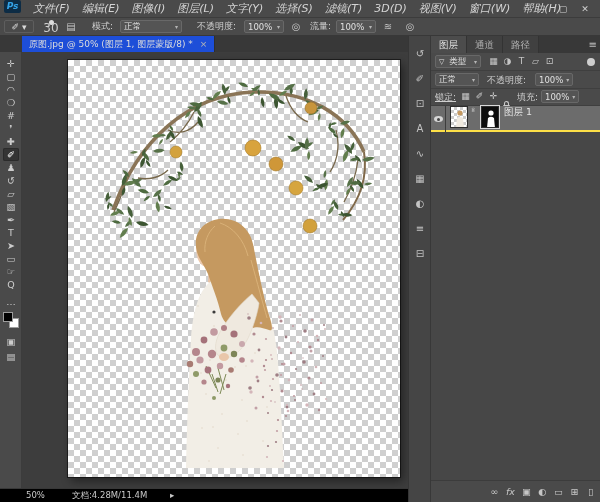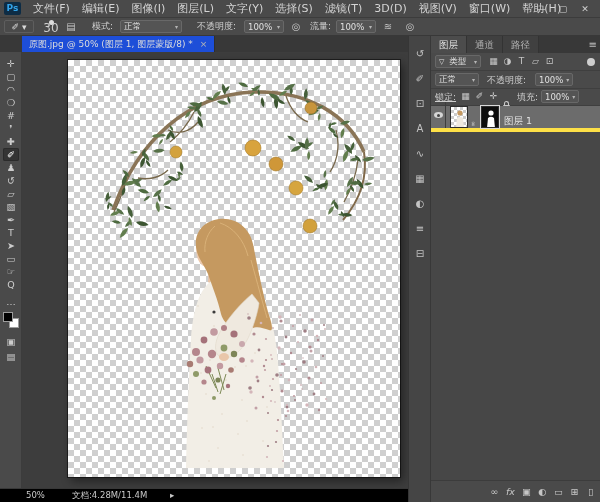--- a/index.html
+++ b/index.html
@@ -2,21 +2,21 @@
 <html><head>
 <meta charset="utf-8">
 <style>
   html,body{margin:0;padding:0;background:#222;}
   *{box-sizing:border-box;font-family:"DejaVu Sans","Liberation Sans",sans-serif;}
   #app{position:relative;width:600px;height:502px;background:#4a4a4a;overflow:hidden;
        -webkit-user-select:none;user-select:none;}
   .abs{position:absolute;}
   
   #titlebar{left:0;top:0;width:600px;height:18px;background:#4a4a4a;border-bottom:1px solid #3c3c3c;
-            display:flex;align-items:center;}
+            display:flex;align-items:flex-start;font-style:italic;}
   #pslogo{width:17px;height:13px;margin:0 6px 0 4px;background:#0d2c45;color:#33a3e8;
           font-size:9px;font-weight:bold;border-radius:2px;text-align:center;line-height:13px;}
   .menu-item{color:#d4d4d4;font-size:11px;padding:0 6px;line-height:18px;white-space:nowrap;}
   #winctl{position:absolute;right:4px;top:0;display:flex;}
   .wbtn{width:22px;text-align:center;color:#cfcfcf;font-size:9px;line-height:18px;}
   
   #optionsbar{left:0;top:18px;width:600px;height:18px;background:#4a4a4a;border-bottom:1px solid #383838;}
   .opt-label{position:absolute;top:0;color:#cfcfcf;font-size:9px;line-height:17px;}
   .field{position:absolute;top:2px;height:13px;background:#545454;border:1px solid #686868;border-radius:2px;
          color:#e0e0e0;font-size:8.5px;display:flex;align-items:center;justify-content:space-between;padding:0 3px;}
@@ -59,22 +59,22 @@
   #layerspanel{left:430px;top:36px;width:170px;height:466px;background:#4a4a4a;border-left:1px solid #383838;}
   #ptabs{position:absolute;left:0;top:0;width:170px;height:17px;background:#383838;display:flex;}
   .ptab{height:17px;padding:0 8px;line-height:17px;font-size:9.5px;color:#b2b2b2;background:#404040;
         border-right:1px solid #333;}
   .ptab.active{background:#4c4c4c;color:#e3e3e3;}
   #pmenu{position:absolute;right:4px;top:0;color:#bdbdbd;font-size:10px;line-height:17px;}
   .prow{position:absolute;left:0;width:170px;border-bottom:1px solid #3f3f3f;}
   .mini-ic{position:absolute;top:2px;width:13px;height:13px;line-height:13px;text-align:center;
            color:#c6c6c6;font-size:9px;}
   #layerslist{position:absolute;left:0;top:70px;width:170px;height:410px;background:#474747;}
-  .lrow{position:absolute;left:0;width:170px;height:26px;display:flex;align-items:flex-end;
-        border-bottom:4px solid #fde047;}
+  .lrow{position:absolute;left:0;width:170px;height:26px;display:flex;align-items:flex-start;
+        border-bottom:2px solid #fde047;}
   .lrow.sel{background:#6c6c6c;}
   .eyecell{width:15px;height:26px;border-right:1px solid #3d3d3d;display:flex;align-items:center;justify-content:center;}
   .eye{width:9px;height:6px;border-radius:50%;background:#d6d6d6;position:relative;}
   .eye:after{content:"";position:absolute;width:3px;height:3px;border-radius:50%;background:#454545;top:1.5px;left:3px;}
   .thumb{width:18px;height:22px;margin-left:4px;border:1px solid #2d2d2d;position:relative;overflow:hidden;
          background-color:#fff;
          background-image:linear-gradient(45deg,#ccc 25%,transparent 25%,transparent 75%,#ccc 75%),
                           linear-gradient(45deg,#ccc 25%,transparent 25%,transparent 75%,#ccc 75%);
          background-size:6px 6px;background-position:0 0,3px 3px;}
   .thumb.photo{background:#f0ebe2;}

